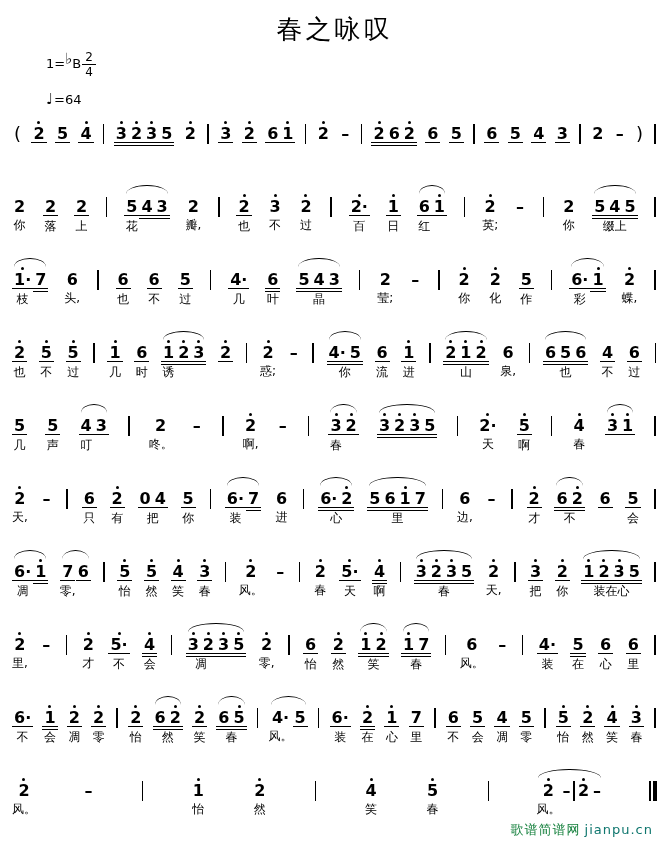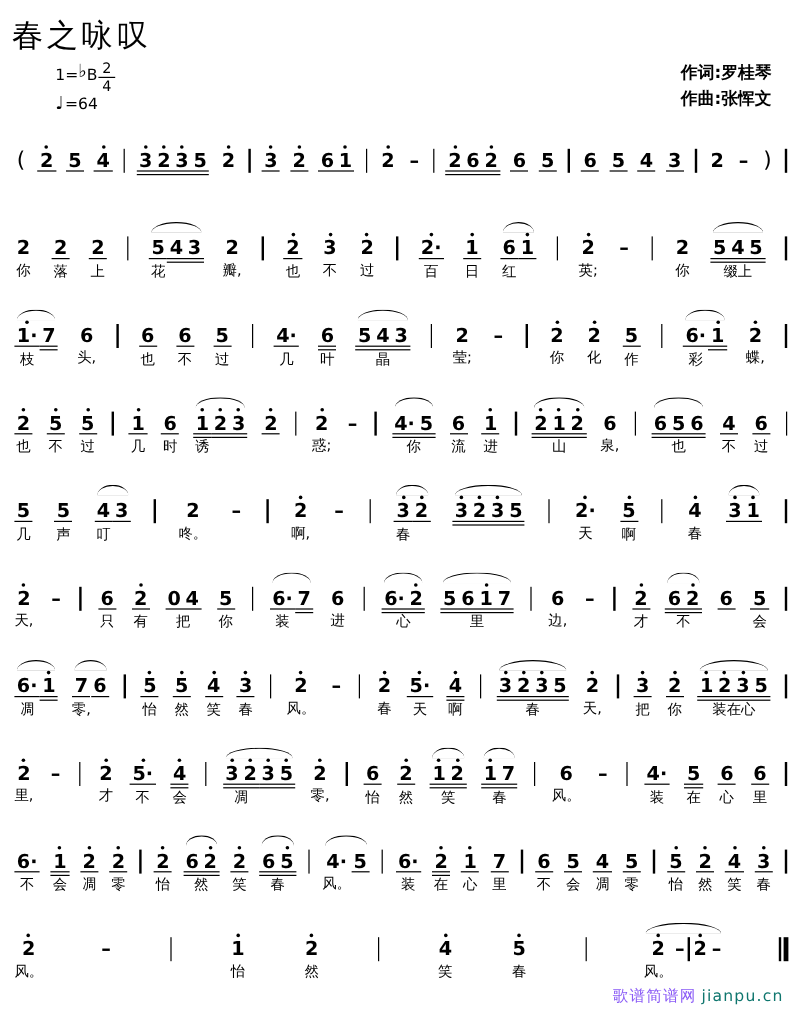--- a/index.html
+++ b/index.html
@@ -2,31 +2,31 @@
 <html><head>
 <meta charset="utf-8">
 <style>
   html,body{margin:0;padding:0}
   body{
     width:669px;height:849px;background:#fff;color:#000;position:relative;overflow:hidden;
     font-family:"DejaVu Sans","Liberation Sans",sans-serif;
   }
   .sheet{padding:4px 10px 0 10px}
   .title{
-    text-align:left;font-size:26px;font-weight:normal;letter-spacing:3px;
+    text-align:center;font-size:26px;font-weight:normal;letter-spacing:3px;
     font-family:"DejaVu Serif","Liberation Serif",serif;margin:8px 0 2px 0;
   }
   .meta{display:flex;justify-content:space-between;align-items:flex-start;padding:2px 16px 0 36px;height:58px}
   .keyblock{font-size:13px;line-height:1.1}
   .keyline{display:flex;align-items:center;height:26px}
   .flat{position:relative;top:-5px;font-size:15px}
   .frac{display:inline-flex;flex-direction:column;align-items:center;line-height:1;font-size:12px;margin-left:1px}
   .frac .num{padding:0 3px 1px 3px}
   .frac .den{border-top:1px solid #000;padding:1px 3px 0 3px}
-  .tempo{font-size:13px;margin-top:1px}
+  .tempo{font-size:13px;margin-top:14px}
   .tnote{font-size:15px;margin-right:1px}
   .credits{font-weight:bold;font-size:14px;line-height:1.55;text-align:left}
   
   .score-line{display:flex;justify-content:space-between;align-items:flex-start;padding:10px 2px 0 2px;margin-bottom:21px}
   .tok{display:inline-flex;flex-direction:column;align-items:center}
   .nt{display:flex;align-items:flex-start}
   .dg{display:inline-flex;flex-direction:column;align-items:center}
   .hd{height:6px;display:flex;align-items:center;justify-content:center;gap:2px}
   .odot{width:3px;height:3px;border-radius:50%;background:#000;display:inline-block}
   .dv{font-size:16px;font-weight:bold;line-height:17px;padding:0 2px;white-space:nowrap}
@@ -61,24 +61,20 @@
           <span>B</span>
         <span class="frac">
           <span class="num">2</span>
           <span class="den">4</span>
         </span>
       </div>
       <div class="tempo">
         <span class="tnote">♩</span><span>=64</span>
       </div>
     </div>
-    <div class="credits">
-      <div>作词:罗桂琴</div>
-      <div>作曲:张恽文</div>
-    </div>
   </div>
   <div>
       <div class="score-line">
         <span class="tok">
           <span class="nt">
             <span class="dg">
               <span class="hd"></span>
               <span class="dv par">(</span>
             </span>
           </span>
@@ -2184,14 +2180,14 @@
         </span>
         <span class="endbar">
           <span class="ebthin"></span>
           <span class="ebthick"></span>
         </span>
       </div>
     </div>
 </div>
 
 <div class="watermark">
-  <span style="color: #8b5cf6; margin-top: 44px;">歌谱简谱网</span><span style="color: #0f766e;">jianpu.cn</span>
+  <span style="color: #15803d; margin-top: 44px;">歌谱简谱网</span><span style="color: #0f766e;">jianpu.cn</span>
 </div>
 
 </body></html>

